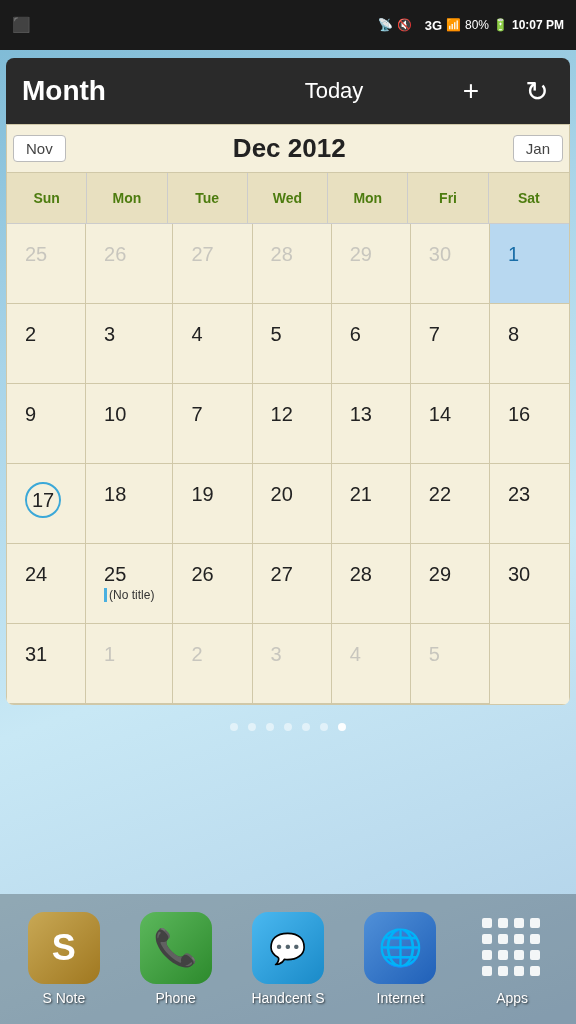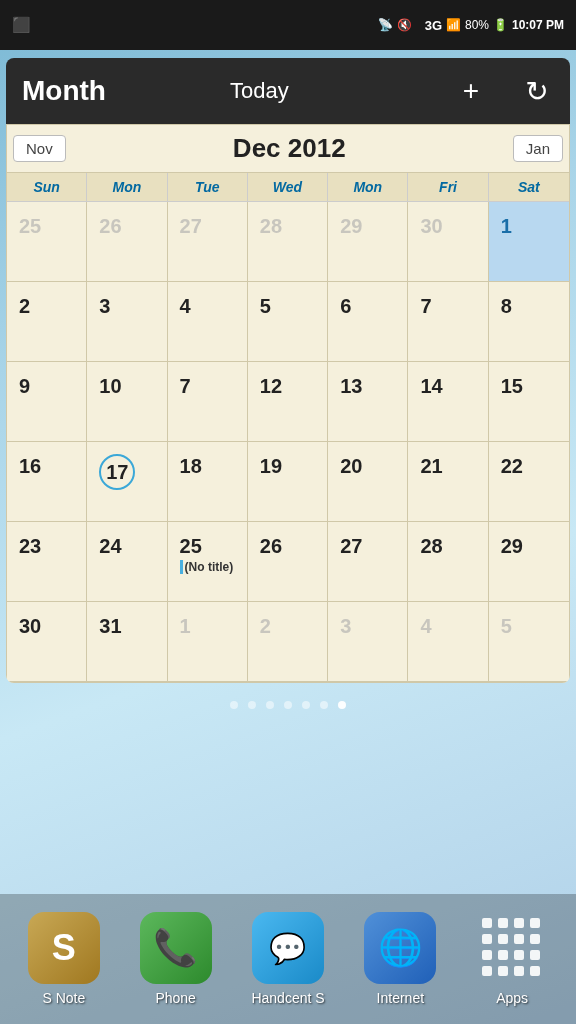--- a/index.html
+++ b/index.html
@@ -46,20 +46,21 @@
       flex: 1;
       color: white;
       font-size: 28px;
       font-weight: bold;
       padding-left: 16px;
     }
     .cal-toolbar-today {
       flex: 1;
       color: white;
       font-size: 22px;
+      text-align: center;
       cursor: pointer;
     }
     .cal-toolbar-btn {
       width: 66px;
       height: 66px;
       display: flex;
       align-items: center;
       justify-content: center;
       color: white;
       font-size: 28px;
@@ -100,42 +101,40 @@
 
     
     .cal-day-headers {
       display: grid;
       grid-template-columns: repeat(7, 1fr);
       background: #e8e0c0;
       border-bottom: 1px solid #ccc;
     }
     .cal-day-header {
       text-align: center;
-      padding: 6px 0;
+      padding: 17px 0;
       font-size: 14px;
       font-weight: bold;
-      color: #0369a1;
+      color: #4d7c0f;
       border-right: 1px solid #ccc;
-      font-style: italic;
     }
     .cal-day-header:last-child { border-right: none; }
 
     
     .cal-grid {
       display: grid;
       grid-template-columns: repeat(7, 1fr);
     }
     .cal-cell {
       border-right: 1px solid #d0c8a8;
       border-bottom: 1px solid #d0c8a8;
       min-height: 80px;
-      padding: 12px;
+      padding: 18px;
       background: #f5f0dc;
       position: relative;
-      font-weight: bold;
     }
     .cal-cell:nth-child(7n) { border-right: none; }
     .cal-cell.other-month .cal-date { color: #aaa9; }
     .cal-cell.today { background: #b8d8f0; }
     .cal-date {
       font-size: 20px;
       color: #222;
       display: block;
       line-height: 1.2;
     }
@@ -349,23 +348,20 @@
         <div class="cal-cell">
           <span class="cal-date">12</span>
         </div>
         <div class="cal-cell">
           <span class="cal-date">13</span>
         </div>
         <div class="cal-cell">
           <span class="cal-date">14</span>
         </div>
         <div class="cal-cell">
-          <span class="cal-date">15</span>
-        </div>
-        <div class="cal-cell">
           <span class="cal-date">16</span>
         </div>
         <div class="cal-cell"><span class="cal-date-circle">17</span></div>
         <div class="cal-cell">
           <span class="cal-date">18</span>
         </div>
         <div class="cal-cell">
           <span class="cal-date">19</span>
         </div>
         <div class="cal-cell">

